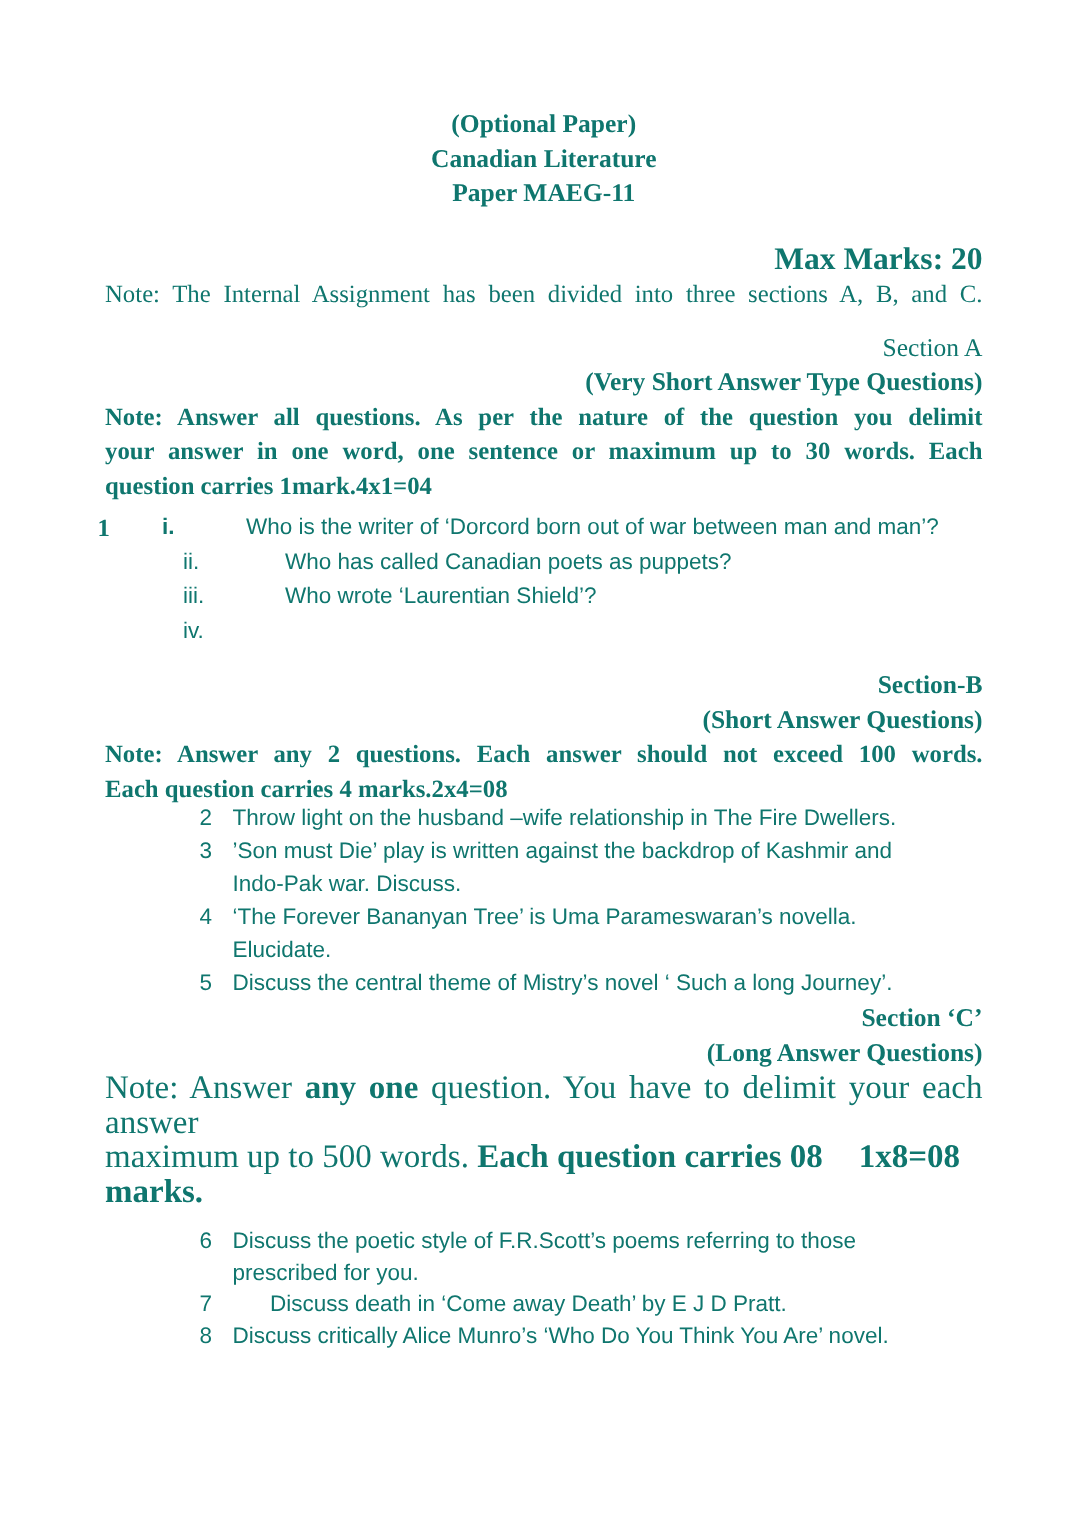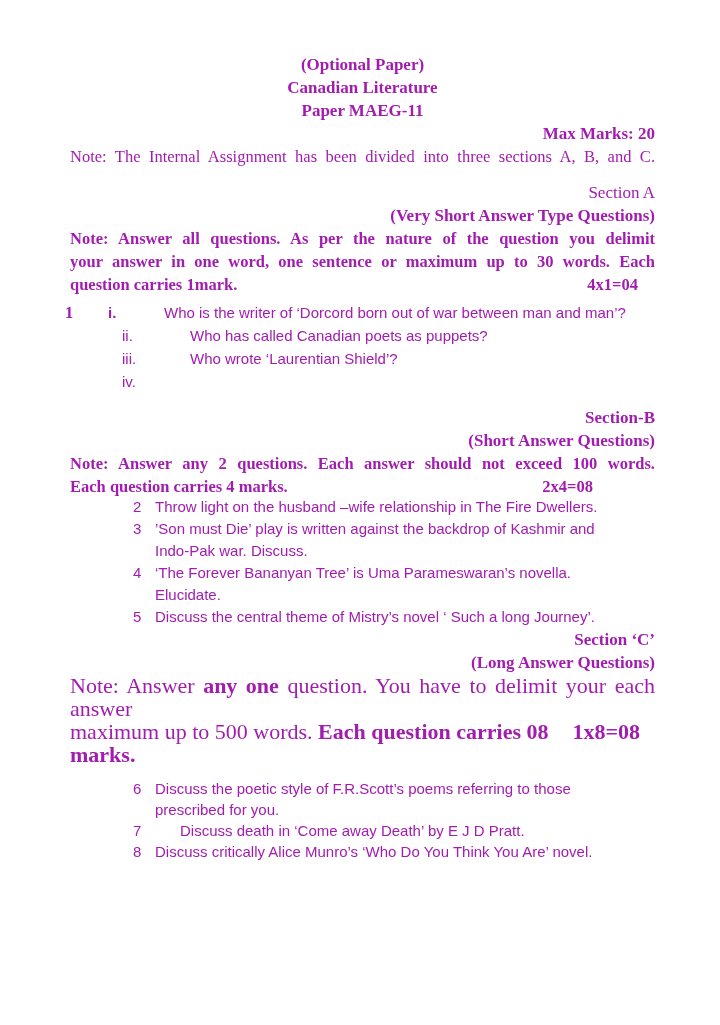--- a/index.html
+++ b/index.html
@@ -1,35 +1,35 @@
 <!DOCTYPE html>
 <html><head>
 <meta charset="utf-8">
 <style>
   * { margin:0; padding:0; box-sizing:border-box; }
   html,body { background:#ffffff; }
   .page {
-    width:720px; height:1025px; background:#ffffff; color:#a21caf;
+    width:720px; height:1025px; background:#ffffff; color:#0f766e;
     font-family:"Liberation Serif", serif;
-    padding:53px 65px 0 70px;
+    padding:71px 65px 0 70px;
     overflow:hidden;
     position:relative;
   }
   .t-line { text-align:center; font-weight:bold; font-size:17px; line-height:23px; }
-  .max-marks { text-align:right; font-weight:bold; font-size:17px; line-height:23px; }
+  .max-marks { text-align:right; font-weight:bold; font-size:21px; line-height:23px;margin-top:21px; }
   .intro-note { font-size:16.5px; line-height:23px; }
   .jl { text-align:justify; text-align-last:justify; text-justify:inter-word; }
   .sec-a { margin-top:13px; }
   .sec-b { margin-top:13px; }
   .sec-c { margin-top:0; }
   .sec-head { text-align:right; font-size:17px; line-height:23px; }
   .bold { font-weight:bold; }
   .note-b { font-weight:bold; font-size:16.5px; line-height:23px; }
   .note-r { font-size:22px; line-height:23px; }
-  .marks-row { display:flex; justify-content:space-between; }
+  .marks-row { display:flex; }
   .marks { font-weight:bold; white-space:nowrap; }
   .pr17 { padding-right:17px; }
   .pr62 { padding-right:62px; }
   .pr15 { padding-right:15px; }
   .sans { font-family:"Liberation Sans", sans-serif; font-size:15px; }
   
   .subq-list { margin-top:5px; margin-left:-5px; }
   .subq-row { display:flex; line-height:23px; }
   .subq-row.cont { padding-left:57px; }
   .subq-qnum { width:43px; font-family:"Liberation Serif", serif; font-weight:bold; font-size:16.5px; }

